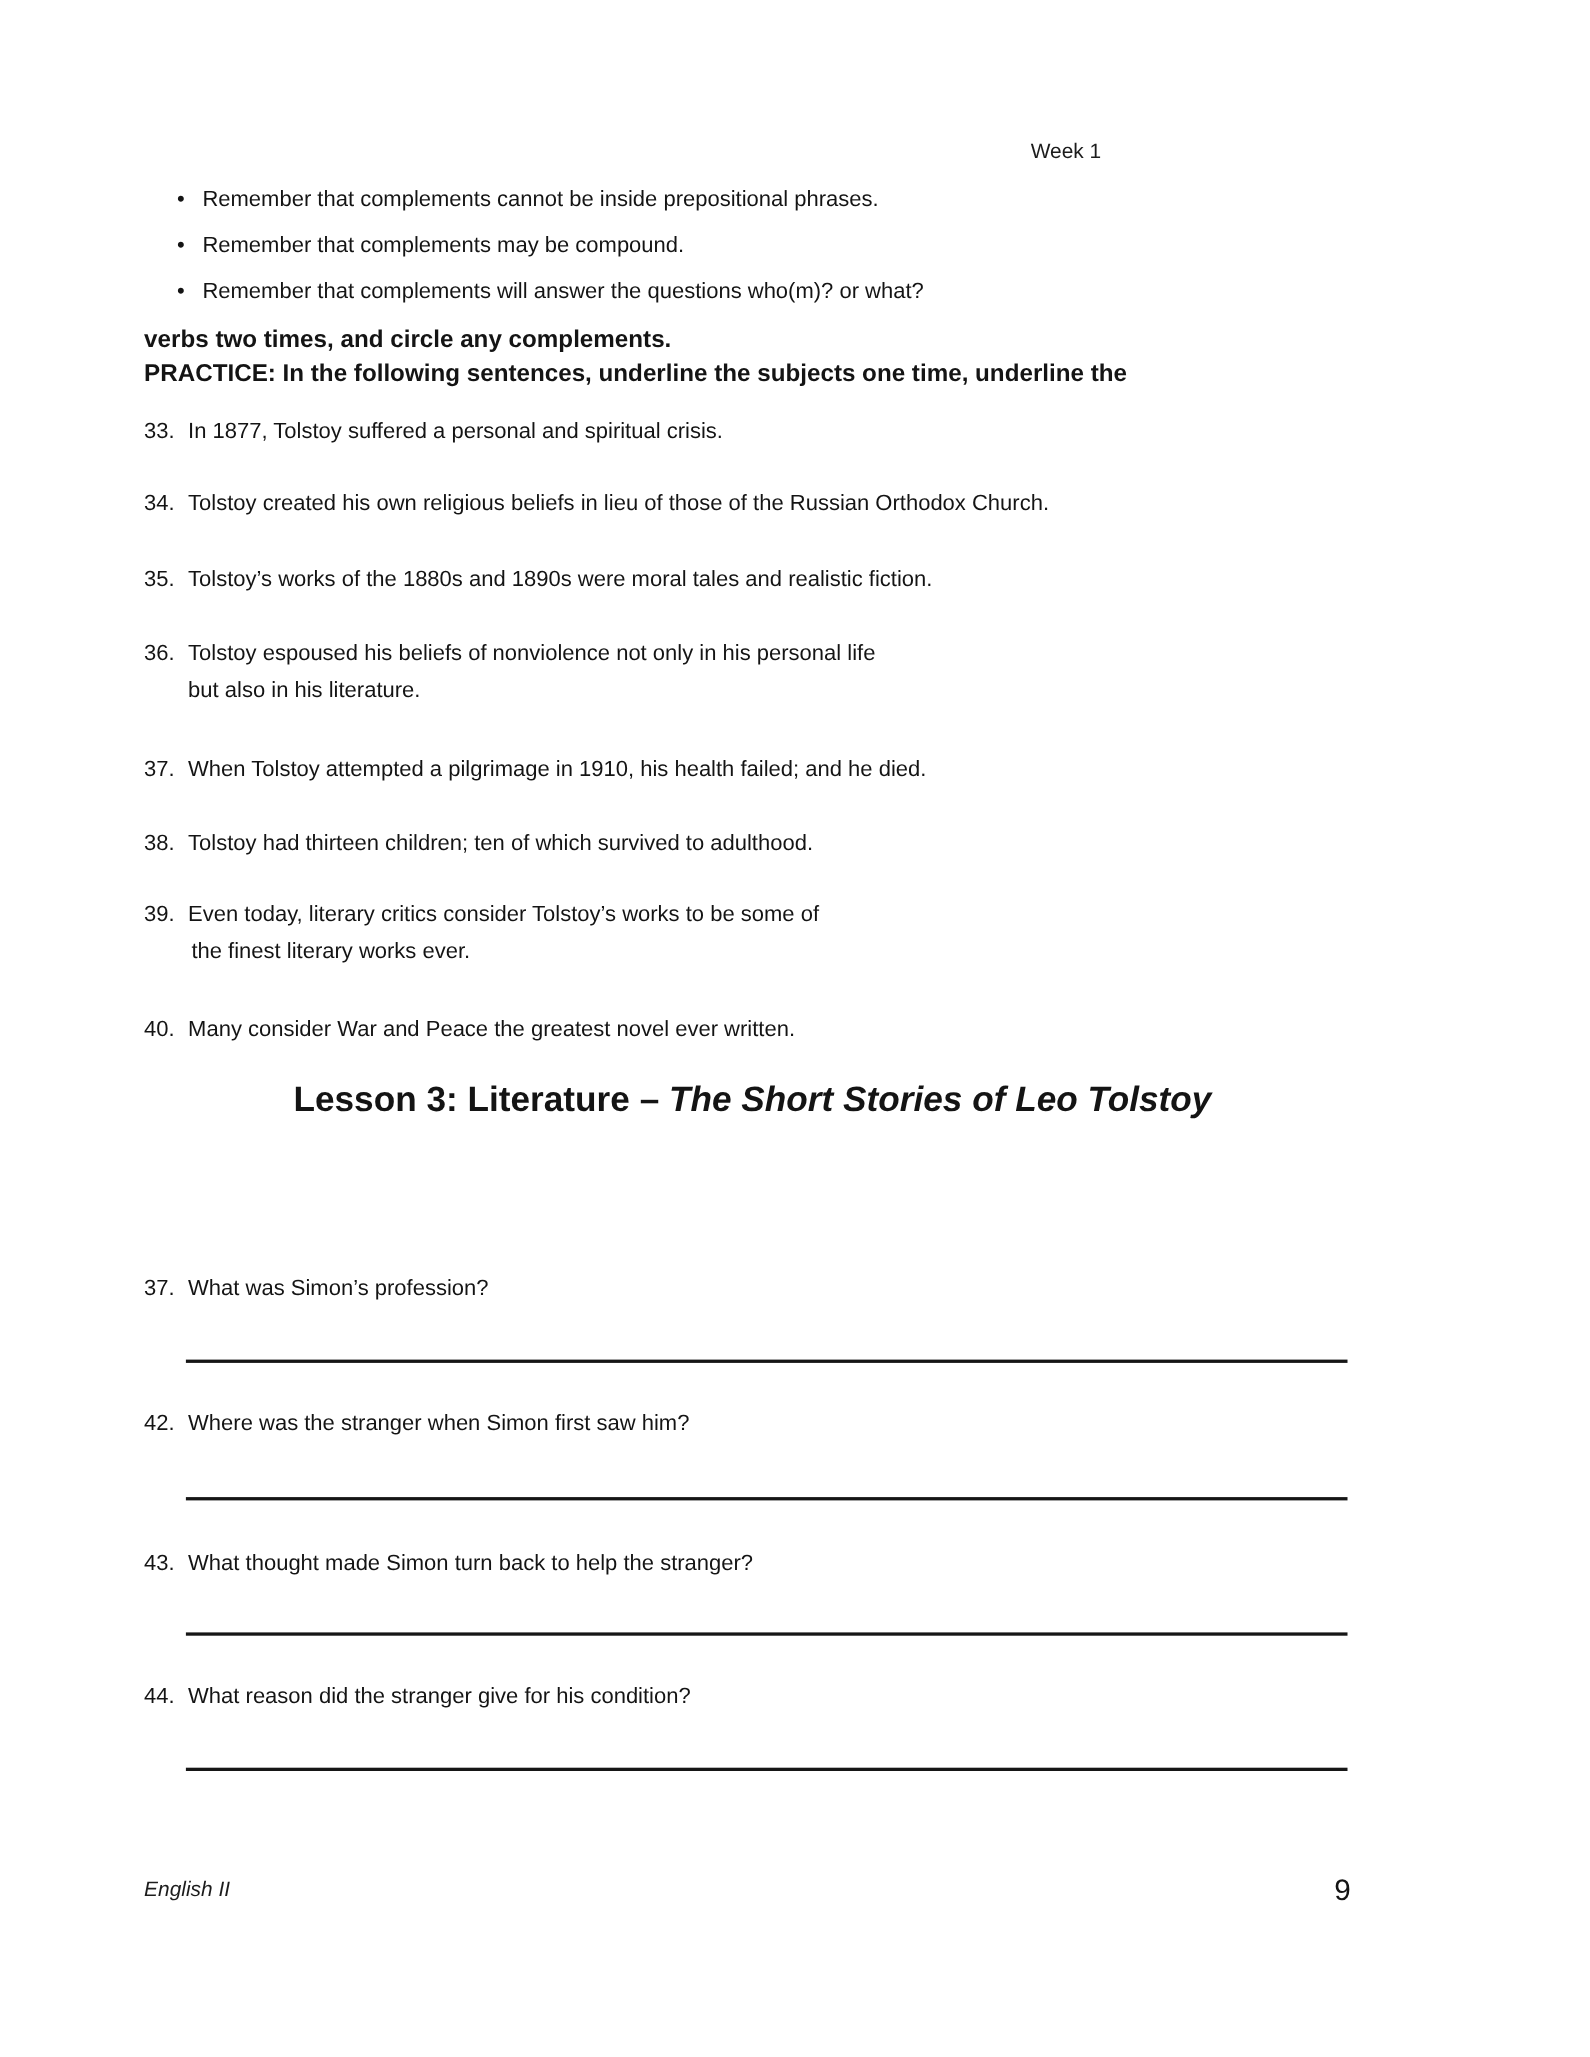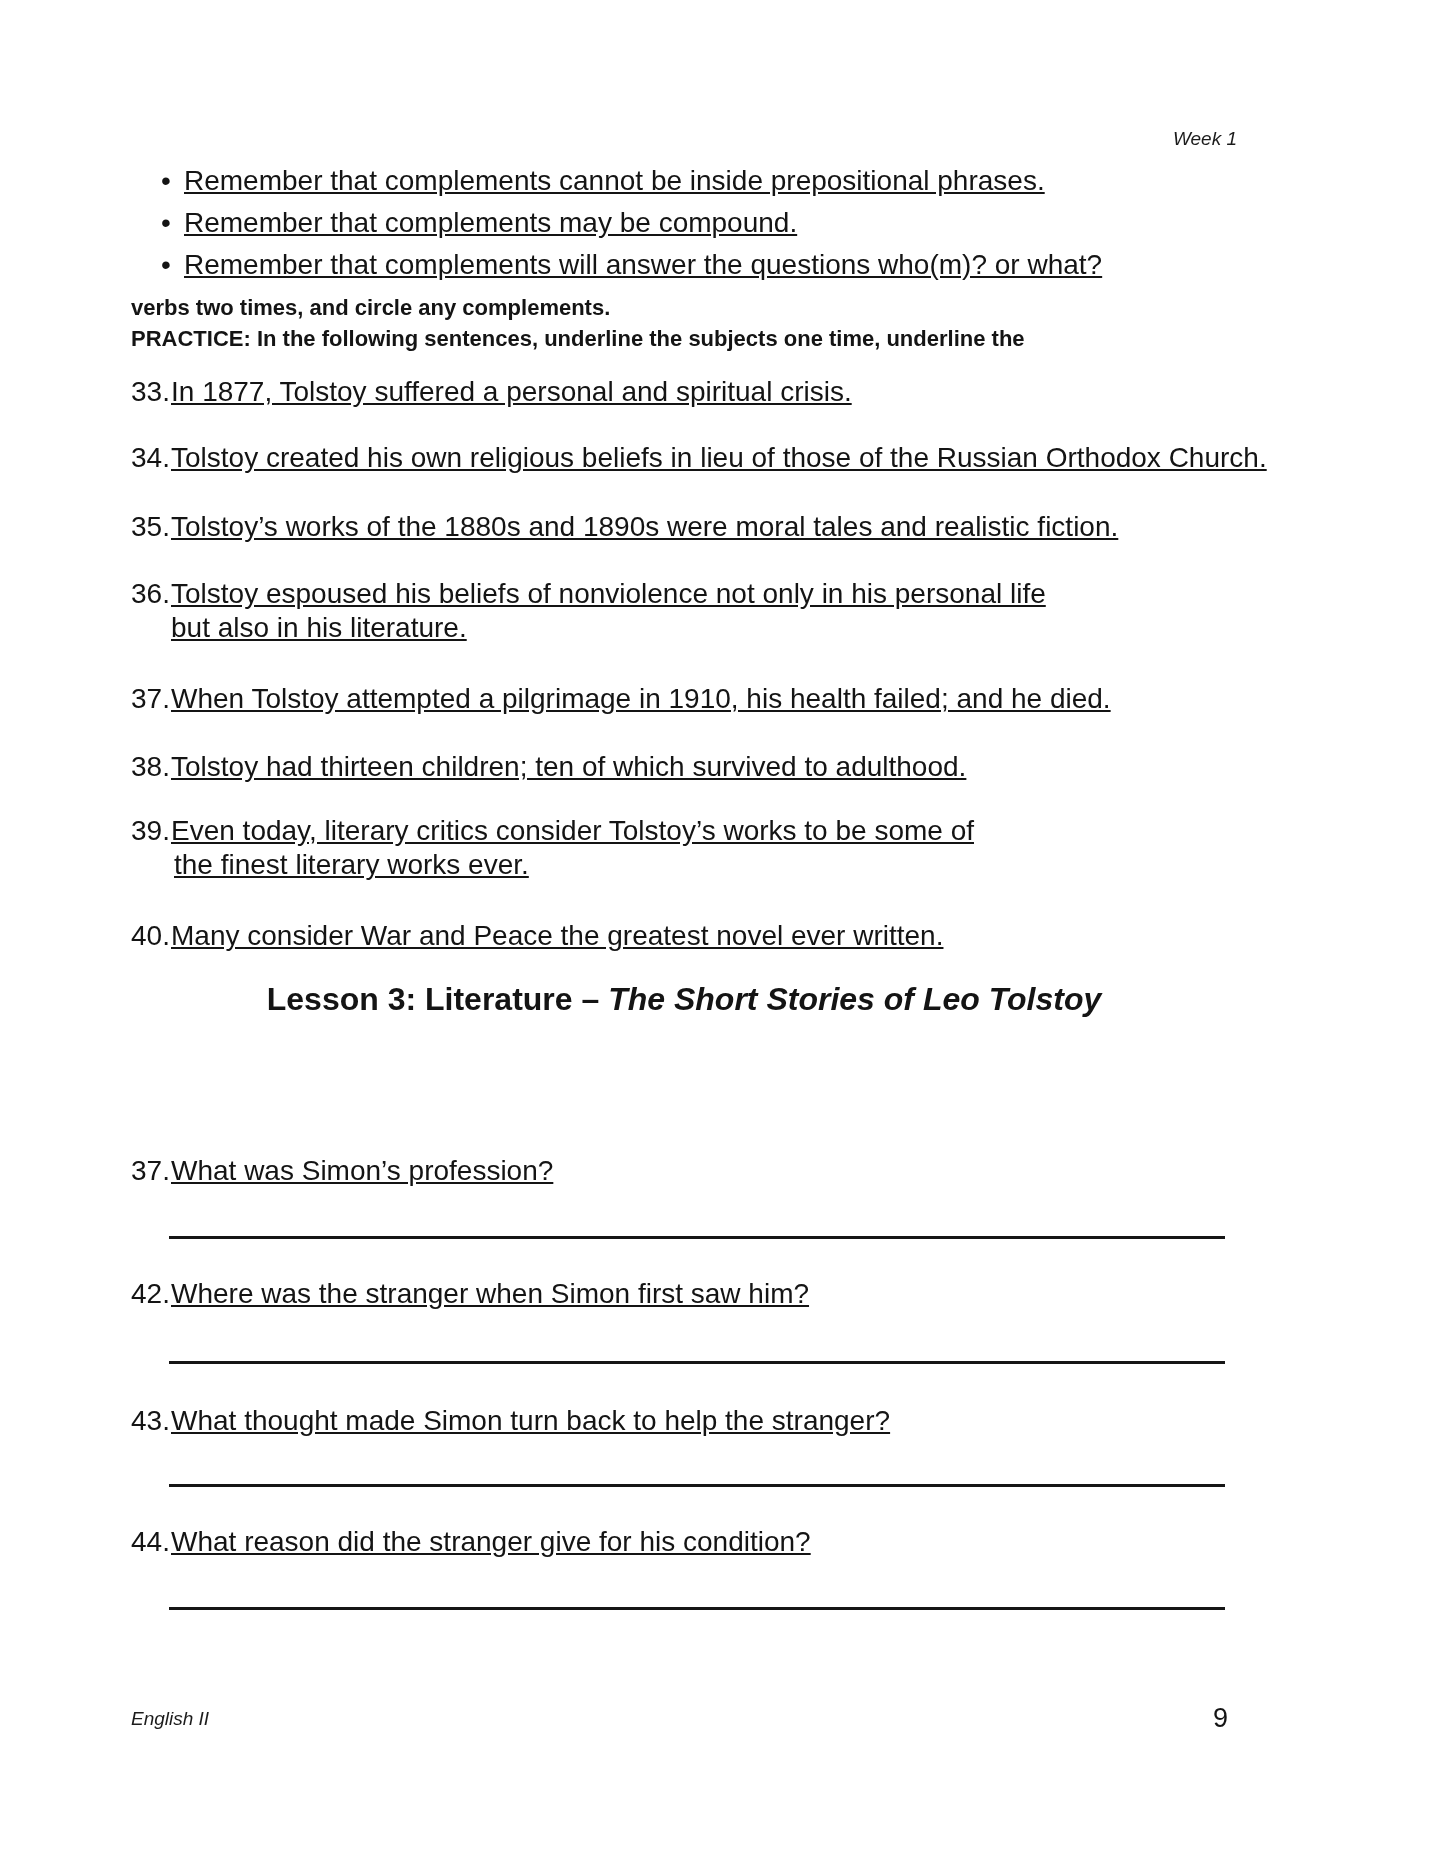--- a/index.html
+++ b/index.html
@@ -2,28 +2,28 @@
 <html><head>
 <meta charset="utf-8">
 <style>
   html,body{margin:0;padding:0;}
   body{
     width:1445px;height:1870px;background:#ffffff;
     font-family:"Liberation Sans",sans-serif;color:#141414;
     position:relative;overflow:hidden;
   }
   .abs{position:absolute;}
-  .body-text{font-size:28px;line-height:28px;white-space:nowrap;text-decoration:underline;}
+  .body-text{font-size:20px;line-height:28px;white-space:nowrap;}
   .italic{font-style:italic;}
   .num{display:inline-block;min-width:40px;}
   .practice-head{font-size:22px;line-height:31px;font-weight:bold;white-space:nowrap;}
   .bullet-item::before{content:"\2022";display:inline-block;min-width:23px;}
   .answer-line{left:169px;width:1056px;height:0;border-top:3px solid #161616;}
   .lesson-heading{left:131px;width:1106px;text-align:center;font-size:32px;line-height:38px;font-weight:bold;white-space:nowrap;}
-  .week-label{left:937px;width:300px;text-align:right;font-size:19px;font-style:italic;color:#1c1c1c;}
+  .week-label{left:937px;width:300px;font-size:19px;color:#1c1c1c;}
   .footer-course{left:131px;width:1106px;text-align:left;font-size:19px;font-style:italic;color:#1c1c1c;}
   .page-number{left:1213px;font-size:27px;color:#141414;}
 </style>
 </head>
 <body>
 
 <div class="abs week-label" style="top:128px">Week 1</div>
 
 <div class="abs body-text bullet-item" style="left:161px;top:167px"><span>Remember that complements cannot be inside prepositional phrases.</span></div>
 <div class="abs body-text bullet-item" style="left:161px;top:209px"><span>Remember that complements may be compound.</span></div>

